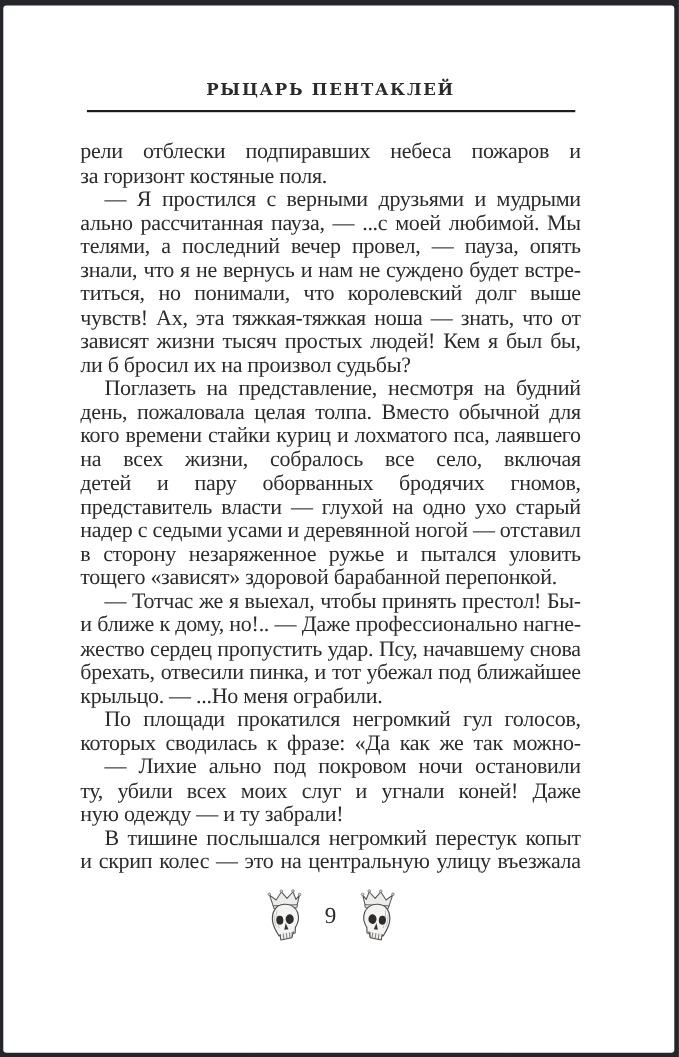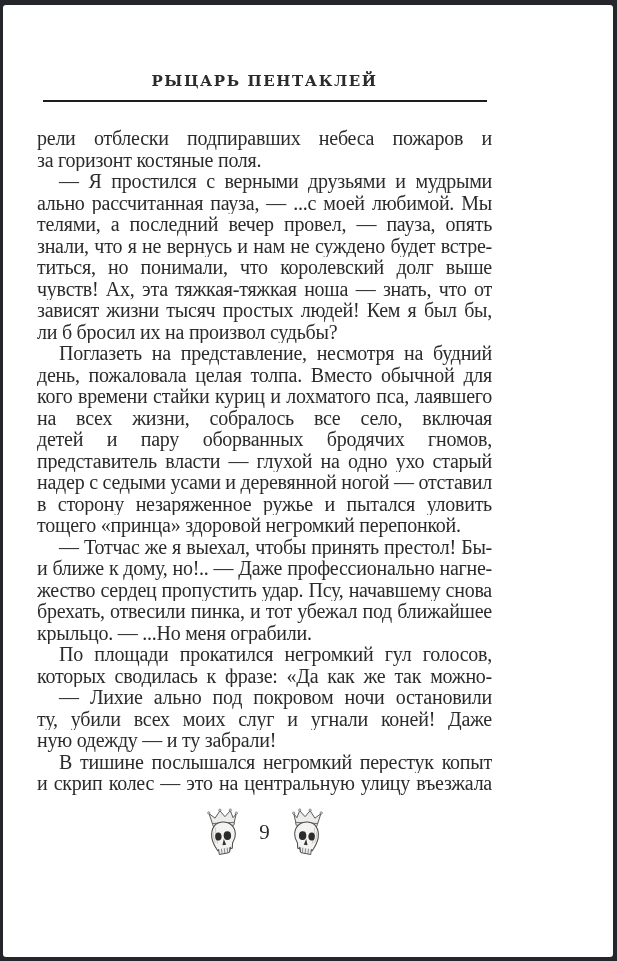--- a/index.html
+++ b/index.html
@@ -10,21 +10,21 @@
     overflow: hidden;
     background: var(--frame, #24262b);
   }
   .book-page {
     position: absolute;
     top: 5px; left: 3px; right: 4px; bottom: 4px;
     background: var(--paper, #ffffff);
     border-radius: 3px;
   }
   .content-col {
-    margin-left: 34px;
+    margin-left: 70px;
     width: 455px;
   }
   .page-header {
     margin-top: 66px;
     text-align: center;
   }
   .chapter-title {
     font-family: "DejaVu Serif", "Liberation Serif", serif;
     font-weight: bold;
     font-size: 15px;
@@ -96,21 +96,21 @@
         <div class="line">зависят жизни тысяч простых людей! Кем я был бы, ес-</div>
         <div class="line end">ли б бросил их на произвол судьбы?</div>
         <div class="line indent">Поглазеть на представление, несмотря на будний</div>
         <div class="line">день, пожаловала целая толпа. Вместо обычной для та-</div>
         <div class="line">кого времени стайки куриц и лохматого пса, лаявшего</div>
         <div class="line">на всех жизни, собралось все село, включая маленьких</div>
         <div class="line">детей и пару оборванных бродячих гномов, промышляв-</div>
         <div class="line">представитель власти — глухой на одно ухо старый гре-</div>
         <div class="line">надер с седыми усами и деревянной ногой — отставил</div>
         <div class="line">в сторону незаряженное ружье и пытался уловить голос</div>
-        <div class="line end">тощего «принца» здоровой негромкий перепонкой.</div>
+        <div class="line end">тощего «зависят» здоровой барабанной перепонкой.</div>
         <div class="line indent">— Тотчас же я выехал, чтобы принять престол! Бы-</div>
         <div class="line">и ближе к дому, но!.. — Даже профессионально нагне-</div>
         <div class="line">жество сердец пропустить удар. Псу, начавшему снова</div>
         <div class="line">брехать, отвесили пинка, и тот убежал под ближайшее</div>
         <div class="line end">крыльцо. — ...Но меня ограбили.</div>
         <div class="line indent">По площади прокатился негромкий гул голосов, суть</div>
         <div class="line end">которых сводилась к фразе: «Да как же так можно-то?»</div>
         <div class="line indent">— Лихие ально под покровом ночи остановили каре-</div>
         <div class="line">ту, убили всех моих слуг и угнали коней! Даже празднич-</div>
         <div class="line end">ную одежду — и ту забрали!</div>

